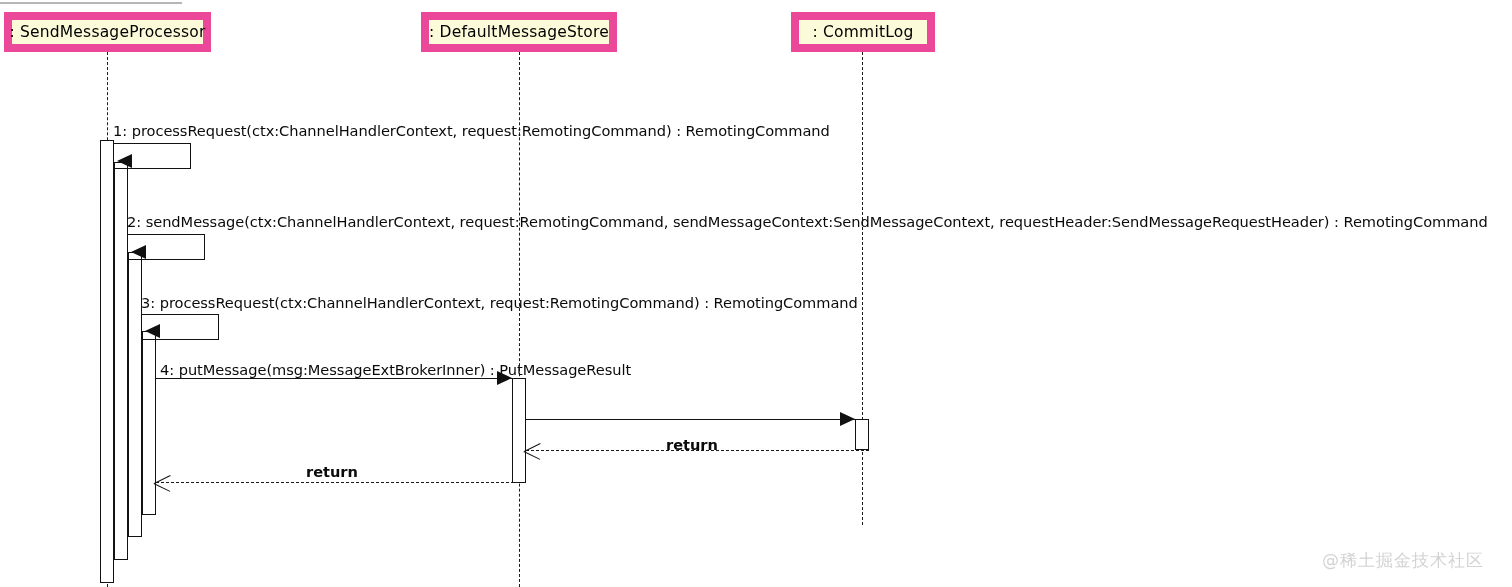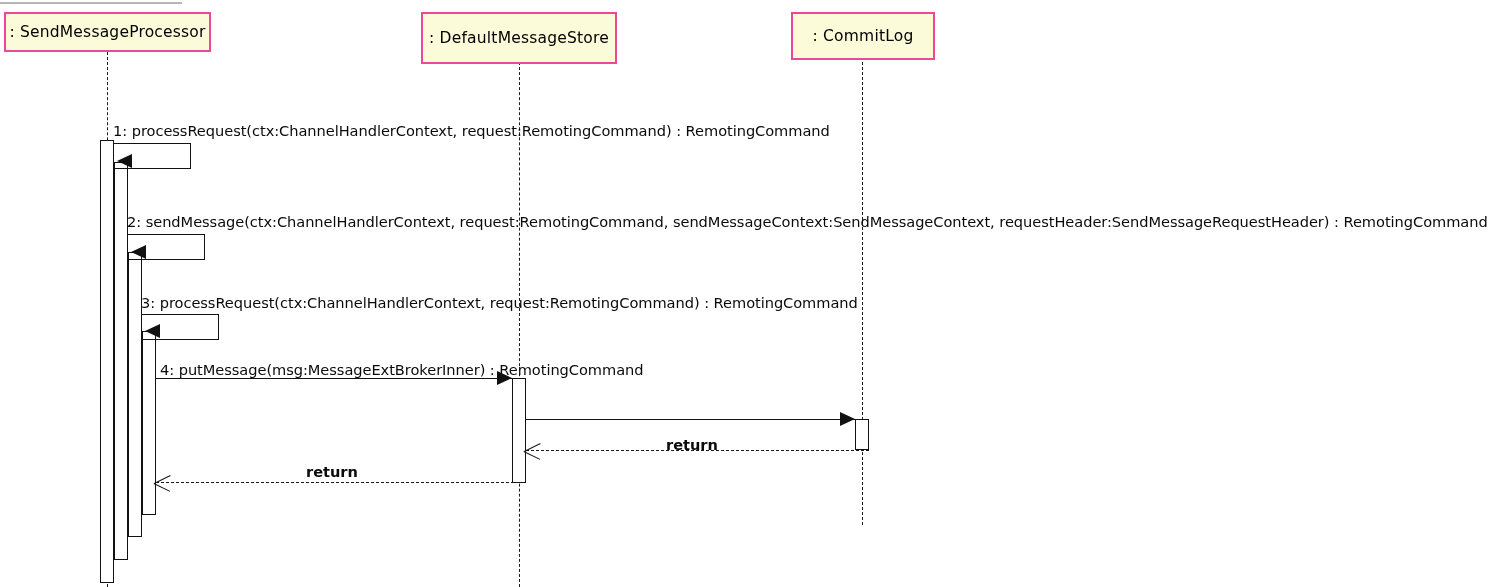--- a/index.html
+++ b/index.html
@@ -21,21 +21,21 @@
     top: 0;
     width: 1512px;
     height: 587px;
   }
 
   
   .lifeline-box {
     position: absolute;
     box-sizing: border-box;
     background: #fcfbd9;
-    border: 2px solid #ec4899;
+    border: 8px solid #ec4899;
     display: flex;
     align-items: center;
     justify-content: center;
     font-size: 15.5px;
     color: #000000;
     white-space: nowrap;
     letter-spacing: 0.2px;
   }
 
   
@@ -149,45 +149,46 @@
 <body>
 
 <div id="canvas">
     <div class="top-clip" style="left: 0px; top: 2px; width: 182px;"></div>
     <div class="lifeline-stem" style="left: 107px; top: 52px; height: 535px;"></div>
     <div class="lifeline-stem" style="left: 519px; top: 52px; height: 535px;"></div>
     <div class="lifeline-stem" style="left: 862px; top: 52px; height: 473px;"></div>
     <div class="lifeline-box" style="left: 4px; top: 12px; width: 207px; height: 40px;">
       <span>: SendMessageProcessor</span>
     </div>
-    <div class="lifeline-box" style="left: 421px; top: 12px; width: 196px; height: 52px;">
+    <div class="lifeline-box" style="left: 421px; top: 12px; width: 196px; height: 40px;">
       <span>: DefaultMessageStore</span>
     </div>
-    <div class="lifeline-box" style="left: 791px; top: 12px; width: 144px; height: 48px;">
+    <div class="lifeline-box" style="left: 791px; top: 12px; width: 144px; height: 40px;">
       <span>: CommitLog</span>
     </div>
     <div class="activation" style="left: 100px; top: 140px; width: 14px; height: 443px;"></div>
     <div class="activation" style="left: 114px; top: 162px; width: 14px; height: 398px;"></div>
     <div class="activation" style="left: 128px; top: 252px; width: 14px; height: 285px;"></div>
     <div class="activation" style="left: 142px; top: 331px; width: 14px; height: 184px;"></div>
     <div class="activation" style="left: 512px; top: 378px; width: 14px; height: 105px;"></div>
     <div class="activation" style="left: 855px; top: 419px; width: 14px; height: 31px;"></div>
     <div class="msg-label" style="left: 113px; top: 122px;">1: processRequest(ctx:ChannelHandlerContext, request:RemotingCommand) : RemotingCommand</div>
     <div class="selfloop" style="left: 113px; top: 143px; width: 78px; height: 26px;"></div>
     <div class="arrow-solid-left" style="left: 117px; top: 153.5px;"></div>
     <div class="msg-label" style="left: 127px; top: 213px;">2: sendMessage(ctx:ChannelHandlerContext, request:RemotingCommand, sendMessageContext:SendMessageContext, requestHeader:SendMessageRequestHeader) : RemotingCommand</div>
     <div class="selfloop" style="left: 127px; top: 234px; width: 78px; height: 26px;"></div>
     <div class="arrow-solid-left" style="left: 131px; top: 244.5px;"></div>
     <div class="msg-label" style="left: 141px; top: 294px;">3: processRequest(ctx:ChannelHandlerContext, request:RemotingCommand) : RemotingCommand</div>
     <div class="selfloop" style="left: 141px; top: 314px; width: 78px; height: 26px;"></div>
     <div class="arrow-solid-left" style="left: 145px; top: 323.5px;"></div>
-    <div class="msg-label" style="left: 160px; top: 361px;">4: putMessage(msg:MessageExtBrokerInner) : RemotingCommand</div>
+    <div class="msg-label" style="left: 160px; top: 361px;">4: putMessage(msg:MessageExtBrokerInner) : PutMessageResult</div>
     <div class="call-line" style="left: 156px; top: 378px; width: 356px;"></div>
     <div class="arrow-solid-right" style="left: 497px; top: 370.5px;"></div>
     <div class="call-line" style="left: 526px; top: 419px; width: 329px;"></div>
     <div class="arrow-solid-right" style="left: 840px; top: 411.5px;"></div>
     <div class="msg-label ret" style="left: 666px; top: 436px;">return</div>
     <div class="return-line" style="left: 526px; top: 450px; width: 343px;"></div>
     <div class="arrow-open-left" style="left: 524px; top: 442px;"></div>
     <div class="msg-label ret" style="left: 306px; top: 463px;">return</div>
     <div class="return-line" style="left: 156px; top: 482px; width: 363px;"></div>
     <div class="arrow-open-left" style="left: 154px; top: 474px;"></div>
+    <div class="watermark" style="left: 1322px; top: 549px;">@稀土掘金技术社区</div>
   </div>
 
 </body></html>

